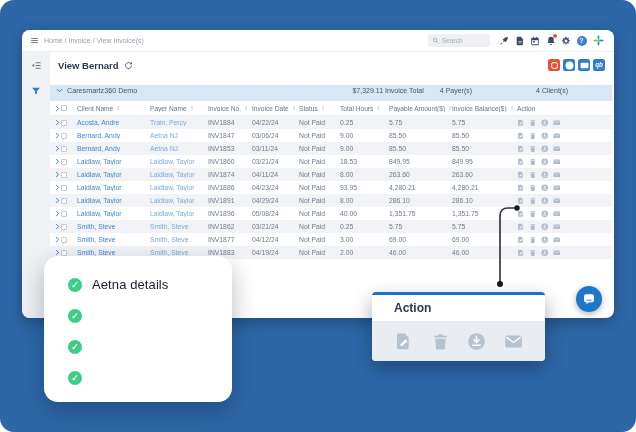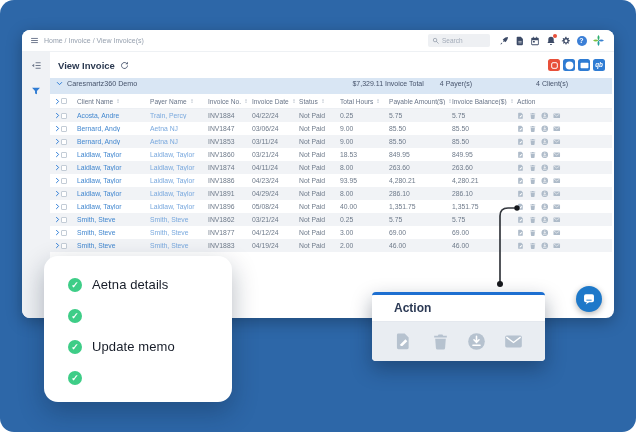--- a/index.html
+++ b/index.html
@@ -32,21 +32,21 @@
   .tbtn.red { background:#e8503a; }
   .tbtn.blue { background:#2f7cd3; }
   .tbtn .lbl { font-size:6.3px; font-style:italic; font-weight:bold; line-height:1; }
 
   .sidebar { position:absolute; left:0; top:22px; bottom:0; width:28px; background:#f0f2f5; display:flex; flex-direction:column; align-items:center; padding-top:8px; gap:15px; z-index:2; }
   .fold { width:11px; height:11px; color:#6f7a8c; }
   .filter { width:10px; height:10px; color:#2f7cd3; }
 
   .content { position:absolute; left:28px; top:48px; right:2px; z-index:1; }
 
-  .group-row { height:16px; background:#d9e6f4; display:flex; align-items:center; padding:0 8px 5px 6px; font-size:7px; color:#46536b; }
+  .group-row { height:16px; background:#d9e6f4; display:flex; align-items:center; padding:0 8px 5px 6px; font-size:7px; color:#46536b;margin-top:7px; }
   .gchev { width:7px; height:7px; color:#2e7cd6; }
   .gname { margin-left:4px; font-size:7.2px; }
   .g-total { margin-left:auto; }
   .g-payers { margin-left:16px; }
   .g-clients { margin-left:64px; margin-right:36px; }
 
   .header-row { height:15px; display:flex; align-items:center; font-size:6.6px; color:#6a7689; background:#fff; padding-left:4px; border-bottom:1px solid #eceff3; }
   .c-exp { width:13px; display:flex; align-items:center; }
   .c-check { width:16px; display:flex; align-items:center; }
   .c-client { width:73px; } .c-payer { width:58px; } .c-invno { width:44px; }
@@ -155,21 +155,21 @@
           </svg>
         </span>
       <span class="icon filter">
           <svg viewBox="0 0 24 24">
             <path fill="currentColor" d="M2.5 4h19l-7.2 8.2V20l-4.6-2.3v-5.5L2.5 4z"></path>
           </svg>
         </span>
     </div>
 
     <div class="toolbar">
-      <span class="title">View Invoice</span>
+      <span class="title">View Bernard</span>
       <span class="icon refresh">
           <svg viewBox="0 0 24 24">
             <path d="M20 12a8 8 0 1 1-2.34-5.66" fill="none" stroke="currentColor" stroke-width="2.4"></path>
             <path fill="currentColor" d="M21 2v6.5h-6.5z"></path>
           </svg>
         </span>
       <div class="toolbar-buttons" id="toolbar-buttons">
           <button class="tbtn red">
             <span class="icon" style="width: 100%; height: 100%;">
               <svg viewBox="0 0 24 24">
@@ -785,21 +785,20 @@
   <div class="callout" id="callout">
       <div class="c-item">
         <span class="c-check-badge">✓</span>
         <span class="c-text">Aetna details</span>
       </div>
       <div class="c-item">
         <span class="c-check-badge">✓</span>
       </div>
       <div class="c-item">
         <span class="c-check-badge">✓</span>
-        <span class="c-text">Update memo</span>
       </div>
       <div class="c-item">
         <span class="c-check-badge">✓</span>
       </div>
     </div>
 
   <div class="action-popup">
     <div class="ap-header">Action</div>
     <div class="ap-body" id="ap-body">
         <span class="icon ap-ic">

